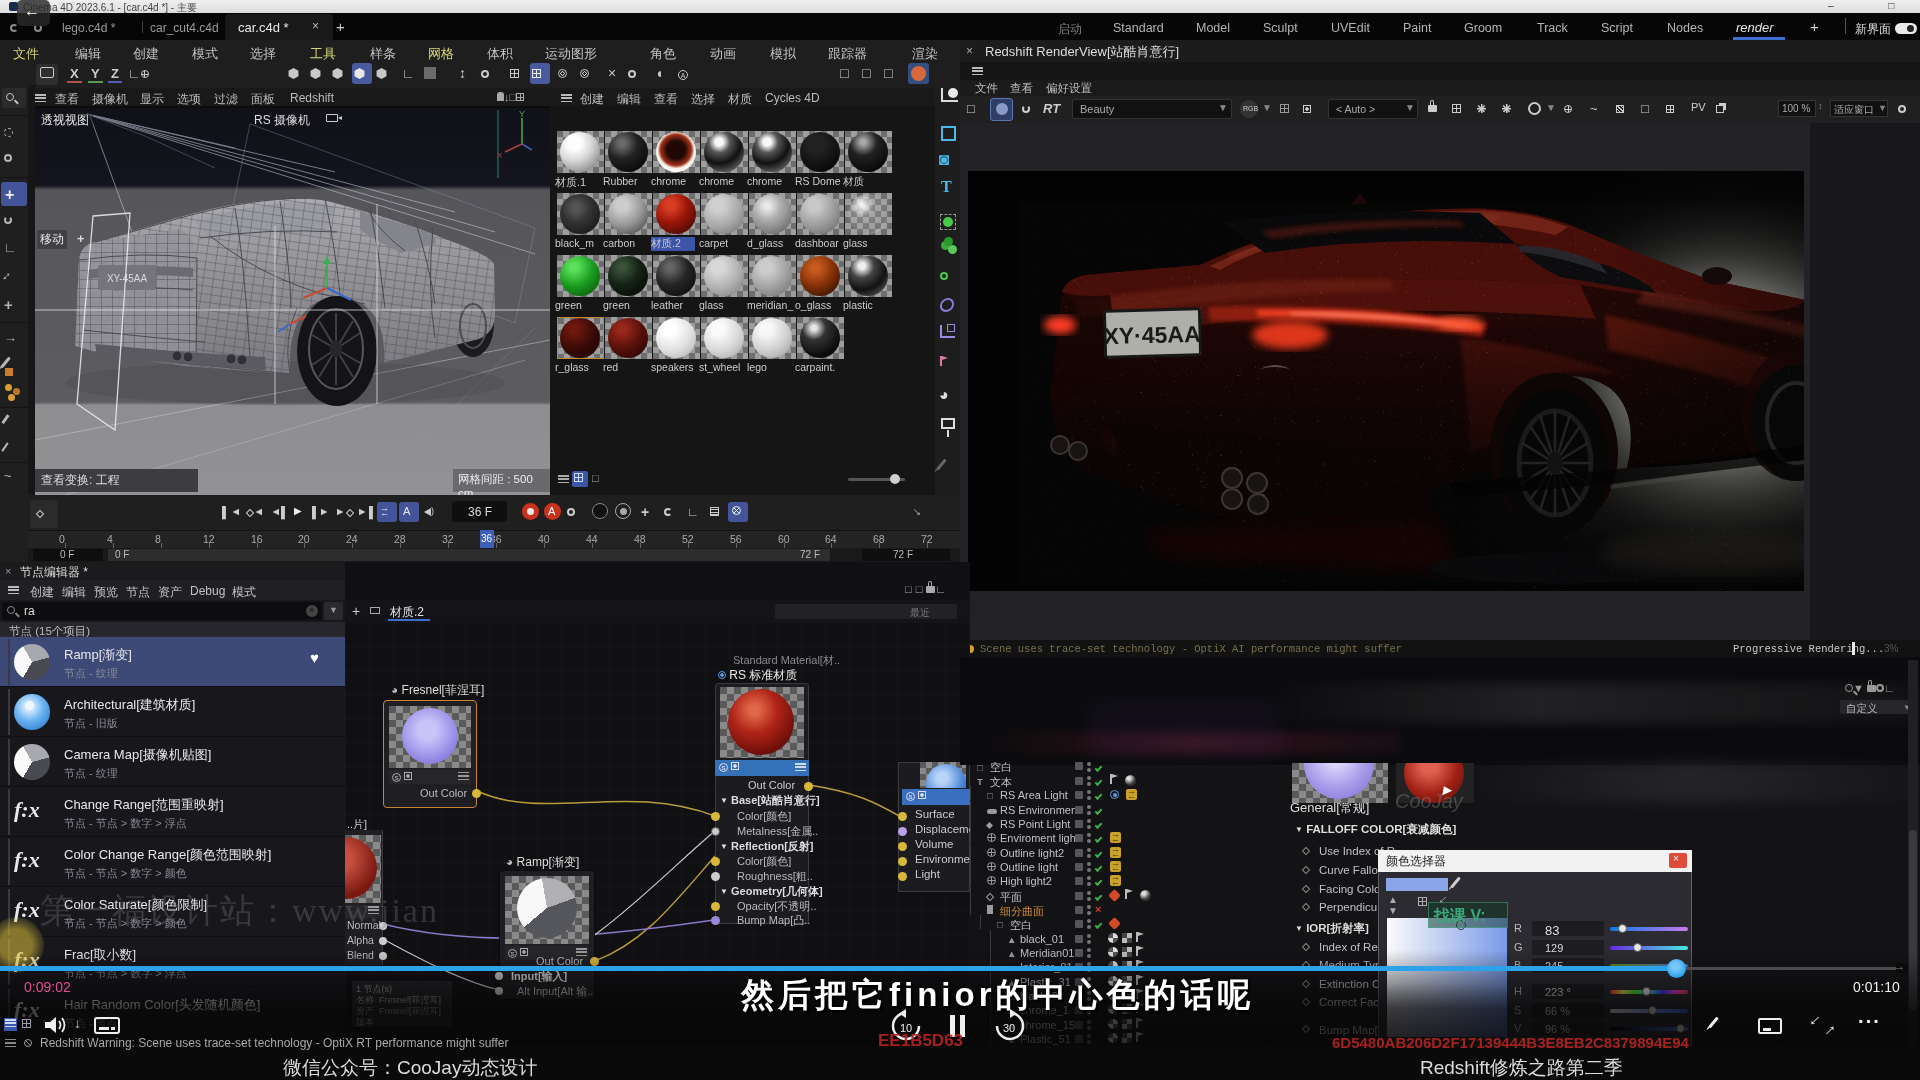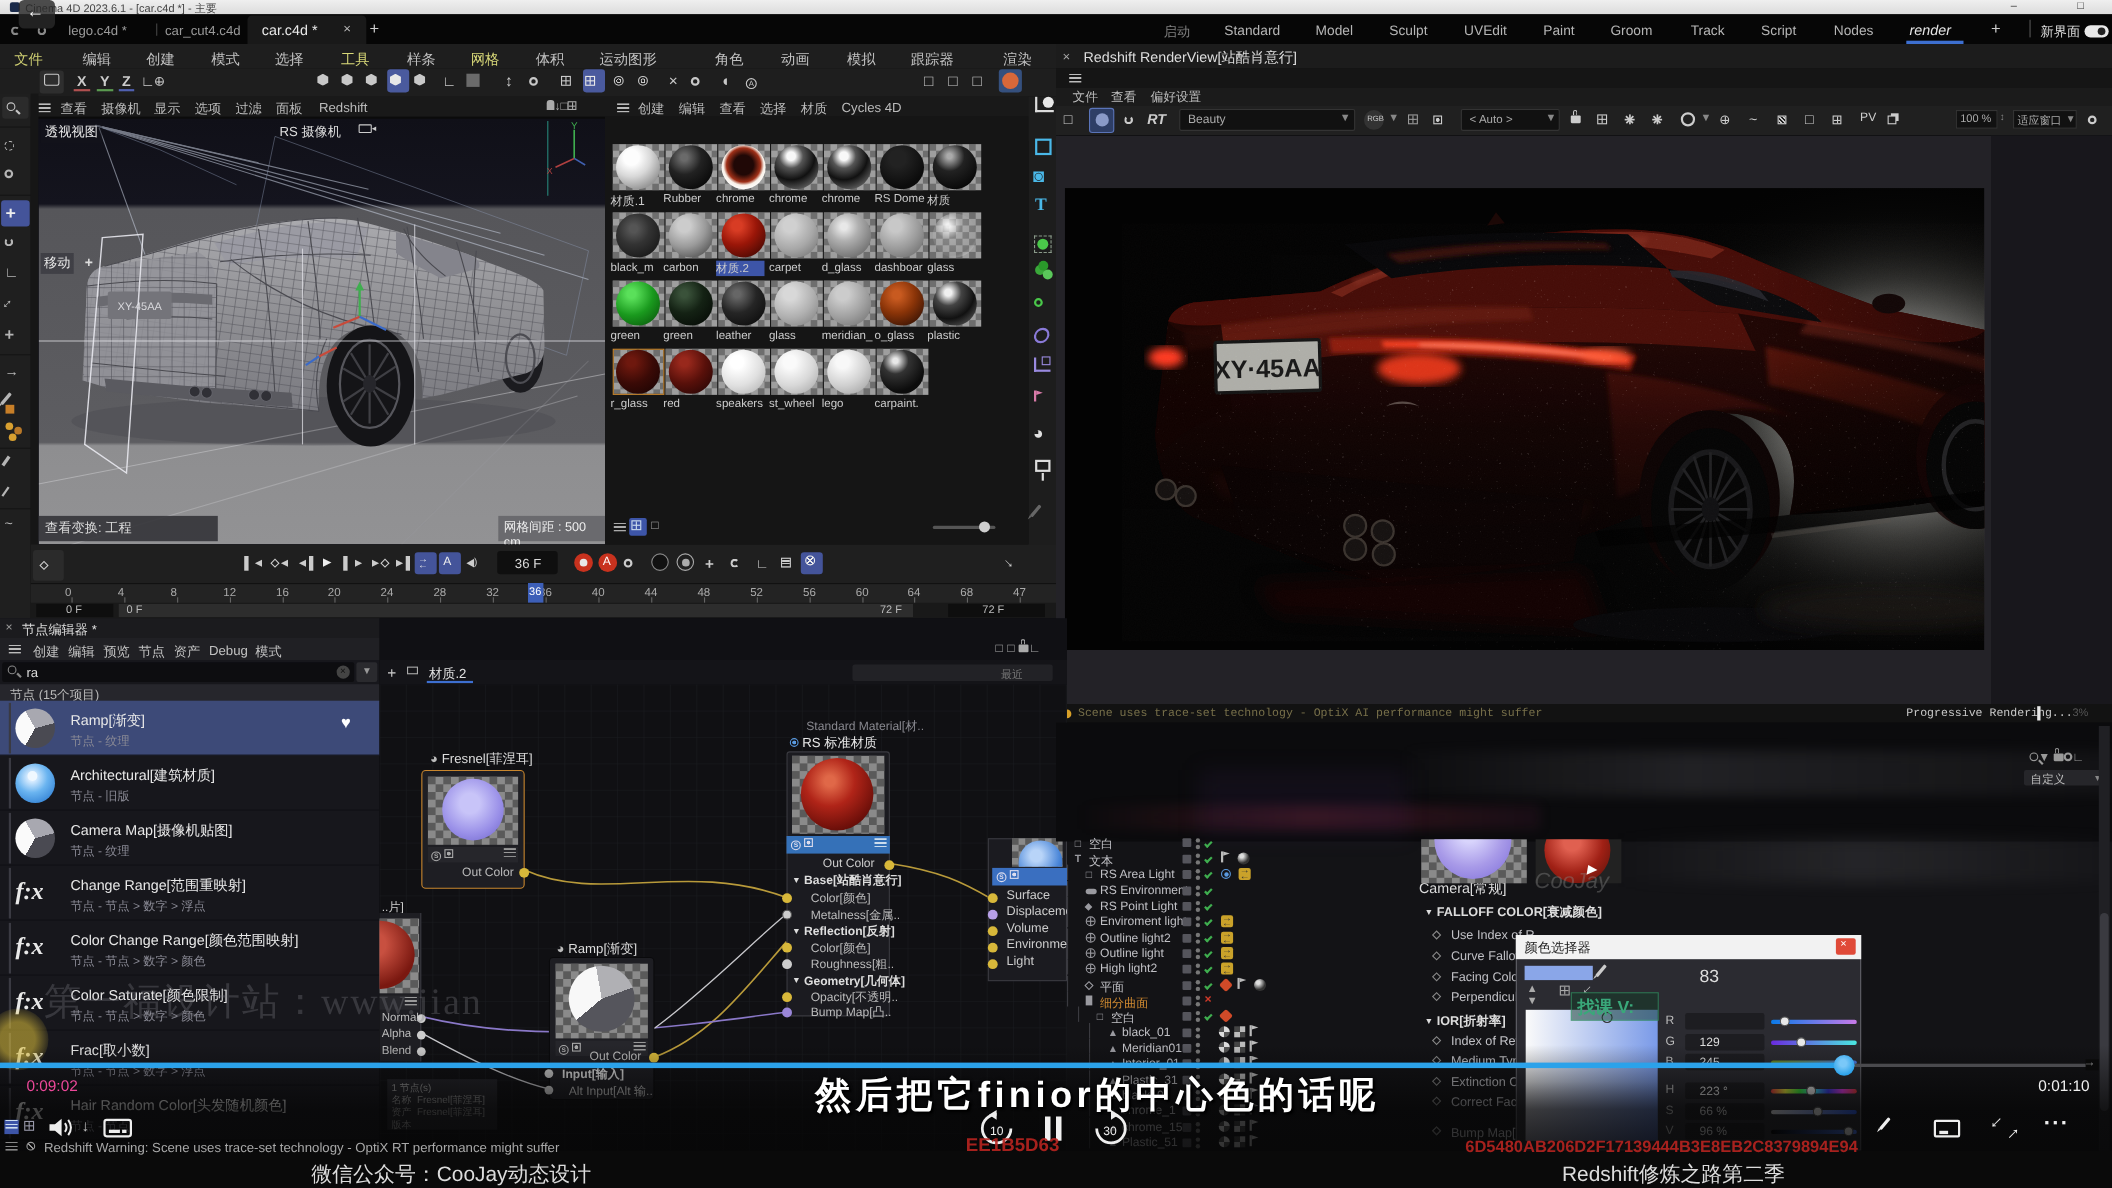--- a/index.html
+++ b/index.html
@@ -489,21 +489,21 @@
         <div class="tx" style="left:682px;top:533px;font-size:10.5px;color:#aaa">52</div>
         <div class="ab" style="left:688px;top:543px;width:1px;height:5px;background:#666"></div>
         <div class="tx" style="left:730px;top:533px;font-size:10.5px;color:#aaa">56</div>
         <div class="ab" style="left:736px;top:543px;width:1px;height:5px;background:#666"></div>
         <div class="tx" style="left:778px;top:533px;font-size:10.5px;color:#aaa">60</div>
         <div class="ab" style="left:784px;top:543px;width:1px;height:5px;background:#666"></div>
         <div class="tx" style="left:825px;top:533px;font-size:10.5px;color:#aaa">64</div>
         <div class="ab" style="left:831px;top:543px;width:1px;height:5px;background:#666"></div>
         <div class="tx" style="left:873px;top:533px;font-size:10.5px;color:#aaa">68</div>
         <div class="ab" style="left:879px;top:543px;width:1px;height:5px;background:#666"></div>
-        <div class="tx" style="left:921px;top:533px;font-size:10.5px;color:#aaa">47</div>
+        <div class="tx" style="left:921px;top:533px;font-size:10.5px;color:#aaa">72</div>
         <div class="ab" style="left:927px;top:543px;width:1px;height:5px;background:#666"></div>
       </div>
 <div class="ab" style="left:480px;top:530px;width:14px;height:18px;background:#3d5fb8"></div>
 <div class="tx" style="left:481px;top:533px;font-size:10px;color:#fff">36</div>
 
 <div class="ab" style="left:28px;top:548px;width:932px;height:14px;background:#191919"></div>
 <div class="ab" style="left:33px;top:549px;width:70px;height:12px;background:#0e0e0e"></div>
 <div class="tx" style="left:60px;top:549px;font-size:10px;color:#bbb">0 F</div>
 <div class="ab" style="left:108px;top:549px;width:722px;height:12px;background:#2d2d2d"></div>
 <div class="tx" style="left:115px;top:549px;font-size:10px;color:#bbb">0 F</div>
@@ -1078,21 +1078,21 @@
         <div class="tx" style="left:1020px;top:1033px;font-size:11px;color:#c0c0c5">Plastic_51</div>
         <div class="ab" style="left:1075px;top:1035px;width:8px;height:8px;background:#55555c;border-radius:1px"></div>
         <div class="ab" style="left:1087px;top:1034px;width:4px;height:4px;background:#777;border-radius:50%"></div>
         <div class="ab" style="left:1087px;top:1040px;width:4px;height:4px;background:#777;border-radius:50%"></div>
         <div class="ab" style="left:1108px;top:1033px;width:10px;height:10px;background:conic-gradient(#ddd 0 25%,#555 0 50%,#ddd 0 75%,#555 0);border-radius:50%"></div>
         <div class="ab" style="left:1122px;top:1033px;width:10px;height:10px;background:conic-gradient(#bbb 25%,#444 0 50%,#bbb 0 75%,#444 0)"></div>
         <div class="tx" style="left:1136px;top:1032px;font-size:10px;color:#bbb"><span style="display:inline-block;position:relative;width:1.5px;height:10px;background:currentColor"><span style="position:absolute;left:1.5px;top:0;width:0;height:0;border-top:2.5px solid transparent;border-bottom:2.5px solid transparent;border-left:6px solid currentColor"></span></span></div>
         <div class="ab" style="left:990px;top:1030px;width:1px;height:14px;background:#3a3a40"></div>
       </div>
 
-<div class="tx" style="left:1290px;top:799px;font-size:13px;color:#ddd">Camera[常规]</div>
+<div class="tx" style="left:1290px;top:799px;font-size:13px;color:#ddd">General[常规]</div>
 <div class="tx" style="left:1295px;top:822px;font-size:11.5px;color:#ddd"><span style="font-size:8px;vertical-align:1px">▼</span> <b>FALLOFF COLOR[衰减颜色]</b></div>
 <div id="proprows">
         <div class="tx" style="left:1303px;top:845px;font-size:10px;color:#888"><span style="display:inline-block;width:6px;height:6px;border:1px solid currentColor;transform:rotate(45deg)"></span></div>
         <div class="tx" style="left:1319px;top:845px;font-size:11.5px;color:#c0c0c5">Use Index of R..</div>
         <div class="tx" style="left:1303px;top:864px;font-size:10px;color:#888"><span style="display:inline-block;width:6px;height:6px;border:1px solid currentColor;transform:rotate(45deg)"></span></div>
         <div class="tx" style="left:1319px;top:864px;font-size:11.5px;color:#c0c0c5">Curve Falloff[..</div>
         <div class="tx" style="left:1303px;top:883px;font-size:10px;color:#888"><span style="display:inline-block;width:6px;height:6px;border:1px solid currentColor;transform:rotate(45deg)"></span></div>
         <div class="tx" style="left:1319px;top:883px;font-size:11.5px;color:#c0c0c5">Facing Color[F..</div>
         <div class="tx" style="left:1303px;top:901px;font-size:10px;color:#888"><span style="display:inline-block;width:6px;height:6px;border:1px solid currentColor;transform:rotate(45deg)"></span></div>
         <div class="tx" style="left:1319px;top:901px;font-size:11.5px;color:#c0c0c5">Perpendicular ..</div>
@@ -1126,21 +1126,21 @@
 <div class="ab" style="left:1386px;top:878px;width:62px;height:13px;background:#8aa6e8"></div>
 <div class="tx" style="left:1454px;top:876px;font-size:12px;color:#ccc"><span style="display:inline-block;position:relative;width:3px;height:13px;background:currentColor;transform:rotate(40deg);border-radius:1px"><span style="position:absolute;left:0;bottom:-4px;width:0;height:0;border-left:1.5px solid transparent;border-right:1.5px solid transparent;border-top:4px solid currentColor"></span></span></div>
 <div class="tx" style="left:1388px;top:894px;font-size:10px;color:#aaa">▲<br>▼</div>
 <div class="tx" style="left:1418px;top:896px;font-size:11px;color:#aaa"><span style="display:inline-block;width:9px;height:9px;border:1px solid currentColor;background:linear-gradient(currentColor,currentColor) 50% 0/1px 100% no-repeat,linear-gradient(currentColor,currentColor) 0 50%/100% 1px no-repeat"></span></div>
 <div class="tx" style="left:1438px;top:894px;font-size:13px;color:#ccc"><span style="display:inline-block;transform:rotate(135deg)">→</span></div>
 <div class="ab" style="left:1387px;top:918px;width:120px;height:119px;background:linear-gradient(to bottom,rgba(0,0,0,0) 55%,rgba(0,0,30,.45)),linear-gradient(to right,#fafafa,#7a9ae8)"></div>
 <div class="ab" style="left:1456px;top:920px;width:10px;height:10px;border:1.5px solid #333;border-radius:50%"></div>
 <div id="sliders">
         <div class="tx" style="left:1514px;top:922px;font-size:11px;color:#bbb">R</div>
         <div class="ab" style="left:1532px;top:921px;width:72px;height:15px;background:#1d1d21;border-radius:2px"></div>
-        <div class="tx" style="left:1545px;top:880px;font-size:16px;color:#ddd">83</div>
+        <div class="tx" style="left:1545px;top:923px;font-size:13px;color:#ddd">83</div>
         <div class="ab" style="left:1610px;top:927px;width:78px;height:4px;border-radius:2px;background:linear-gradient(90deg,#0a7ae8,#c87ae8)"></div>
         <div class="ab" style="left:1618px;top:924px;width:9px;height:9px;background:#e8e8e8;border:1px solid #555;border-radius:50%"></div>
         <div class="tx" style="left:1514px;top:941px;font-size:11px;color:#bbb">G</div>
         <div class="ab" style="left:1532px;top:940px;width:72px;height:15px;background:#1d1d21;border-radius:2px"></div>
         <div class="tx" style="left:1545px;top:942px;font-size:11px;color:#ddd">129</div>
         <div class="ab" style="left:1610px;top:946px;width:78px;height:4px;border-radius:2px;background:linear-gradient(90deg,#6a2ae0,#4ae8e0)"></div>
         <div class="ab" style="left:1633px;top:943px;width:9px;height:9px;background:#e8e8e8;border:1px solid #555;border-radius:50%"></div>
         <div class="tx" style="left:1514px;top:959px;font-size:11px;color:#bbb">B</div>
         <div class="ab" style="left:1532px;top:958px;width:72px;height:15px;background:#1d1d21;border-radius:2px"></div>
         <div class="tx" style="left:1545px;top:960px;font-size:11px;color:#ddd">245</div>

